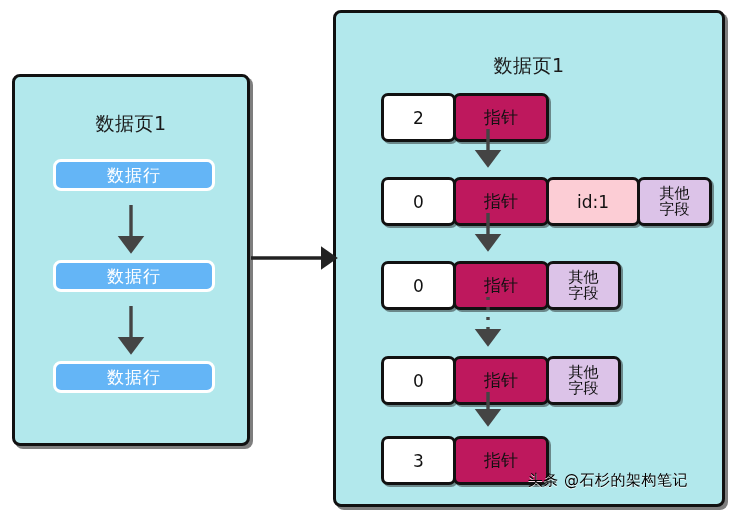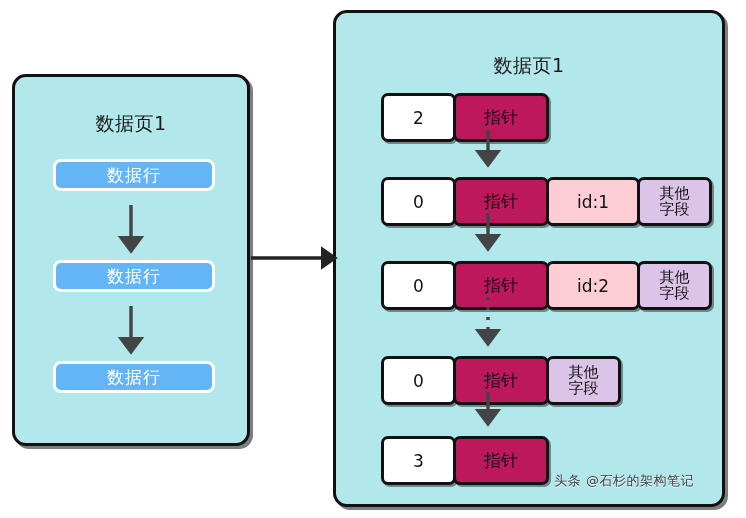--- a/index.html
+++ b/index.html
@@ -20,21 +20,21 @@
     left: 0; top: 0;
     width: 746px;
     height: 518px;
   }
 
   
   .panel {
     position: absolute;
     background: #b2e8ec;
     border: 3px solid #111111;
-    border-radius: 14px;
+    border-radius: 8px;
     box-shadow: 3px 3px 0 rgba(20,20,20,0.55);
     box-sizing: border-box;
   }
   #left-panel {
     left: 12px;
     top: 74px;
     width: 238px;
     height: 372px;
   }
   #right-panel {
@@ -114,24 +114,24 @@
     background: #dcc3e8;
     font-weight: normal;
     font-size: 15px;
     line-height: 1.05;
     white-space: pre-line;
   }
 
   
   #watermark {
     position: absolute;
-    right: 28px;
+    right: 34px;
     bottom: 14px;
-    font-size: 13px;
-    color: #404040;
+    font-size: 15px;
+    color: #000000;
     text-shadow: 0 1px 0 rgba(255,255,255,0.85);
     white-space: nowrap;
     letter-spacing: 0.5px;
   }
 
   svg.overlay {
     position: absolute;
     left: 0; top: 0;
     width: 746px;
     height: 518px;
@@ -163,21 +163,20 @@
       <div class="cell flag">0</div>
       <div class="cell ptr">指针</div>
       <div class="cell id">id:1</div>
       <div class="cell extra">其他
 字段</div>
     </div>
 
     <div class="record-row rr2">
       <div class="cell flag">0</div>
       <div class="cell ptr">指针</div>
-      <div class="cell id">id:2</div>
       <div class="cell extra">其他
 字段</div>
     </div>
 
     <div class="record-row rr3">
       <div class="cell flag">0</div>
       <div class="cell ptr">指针</div>
       <div class="cell extra">其他
 字段</div>
     </div>

